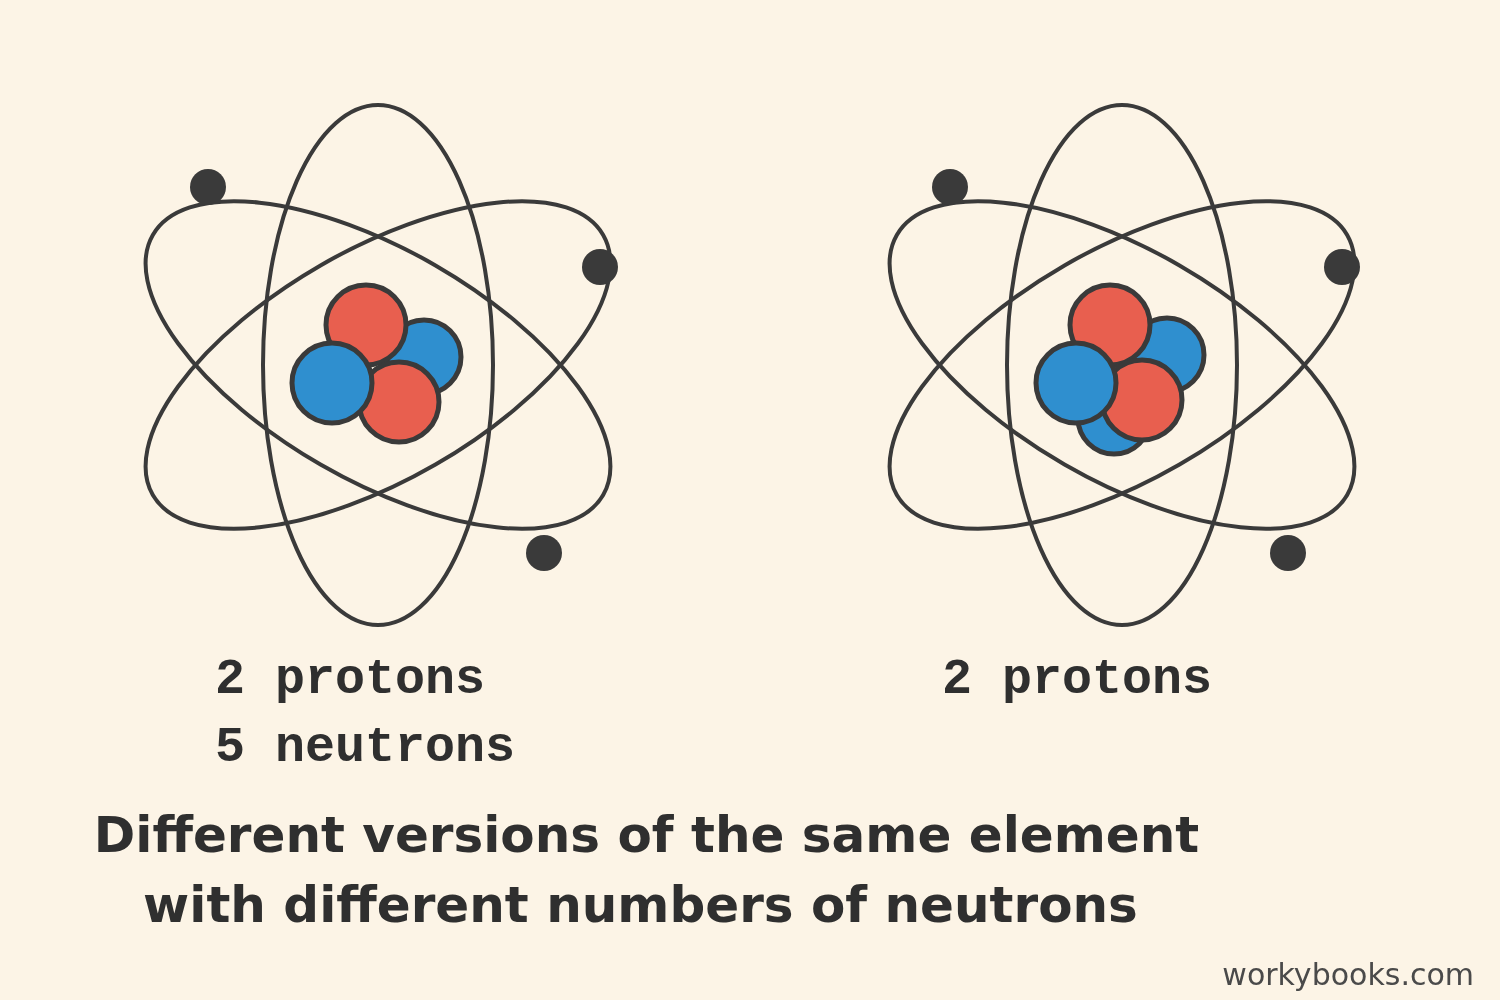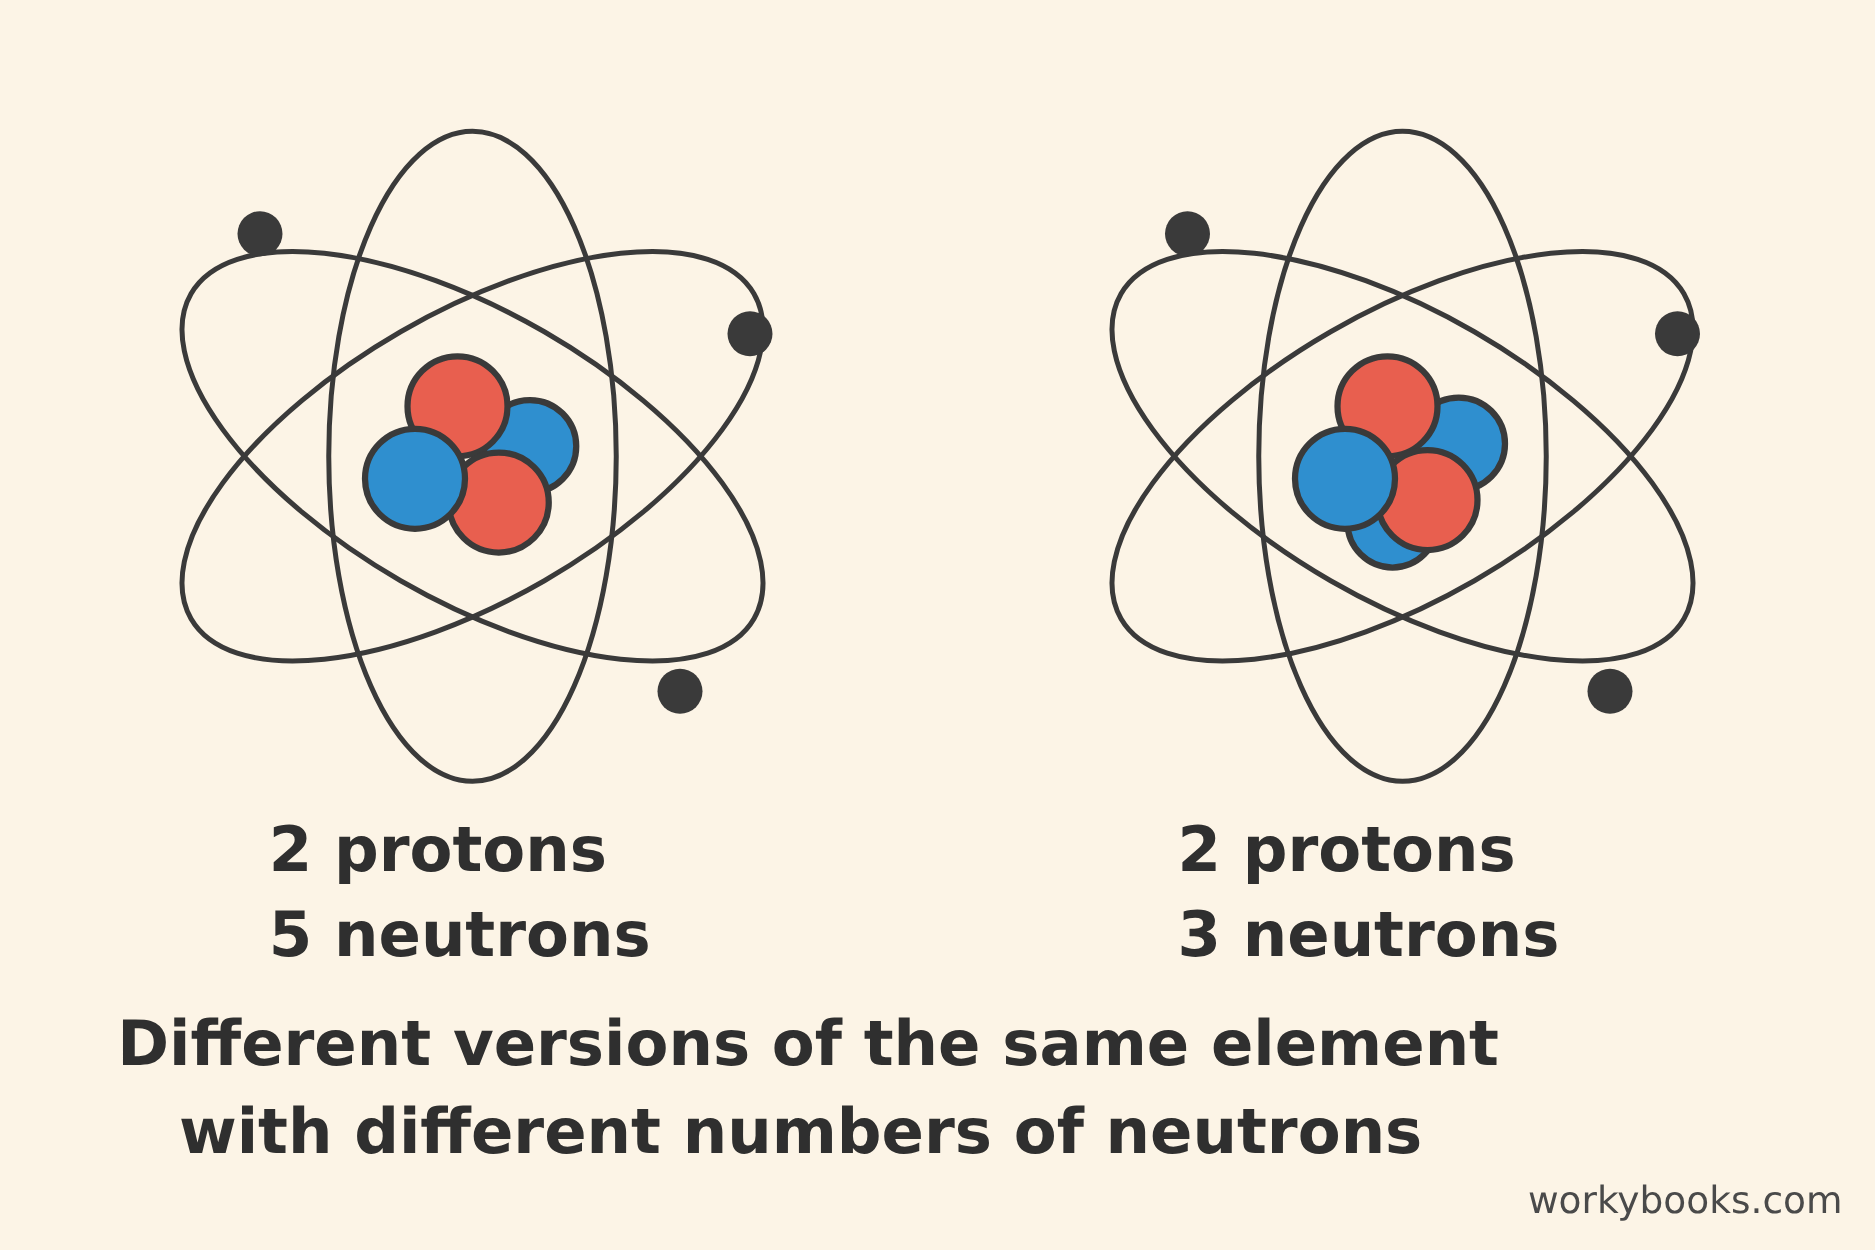--- a/index.html
+++ b/index.html
@@ -1,22 +1,22 @@
 <!DOCTYPE html>
 <html><head>
 <meta charset="utf-8">
 <style>
   html, body { margin:0; padding:0; }
   body { width:1500px; height:1000px; background:#fcf4e6; position:relative; overflow:hidden; font-family:"DejaVu Sans", sans-serif; color:#333; }
   .atom { position:absolute; top:100px; width:500px; height:540px; }
   .atom svg { width:100%; height:100%; }
-  .label { position:absolute; font-weight:bold; font-size:50px; line-height:68px; color:#2f2f2f; }
+  .label { position:absolute; font-weight:bold; font-size:50px; line-height:68px; color:#2f2f2f;font-family:Liberation Mono, monospace; }
   .caption { position:absolute; left:0; width:1299px; top:800px; text-align:center; font-weight:bold; font-size:50px; line-height:70px; color:#2f2f2f; }
   .caption div { white-space:nowrap; }
-  .watermark { position:absolute; right:26px; bottom:22px; font-size:30px; color:#4a4a4a; }
+  .watermark { position:absolute; right:26px; bottom:8px; font-size:30px; color:#4a4a4a; }
 </style>
 </head>
 <body>
 
 <div class="atom" style="left:128px;">
   <svg viewBox="0 0 500 540">
     <g fill="none" stroke="#3a3a3a" stroke-width="4">
       <ellipse cx="250" cy="265" rx="115" ry="260"></ellipse>
       <ellipse cx="250" cy="265" rx="260" ry="115" transform="rotate(30 250 265)"></ellipse>
       <ellipse cx="250" cy="265" rx="260" ry="115" transform="rotate(-30 250 265)"></ellipse>
@@ -53,21 +53,20 @@
   </svg>
 </div>
 
 <div class="label" style="left:215px; top:646px;">
   <div>2 protons</div>
   <div>5 neutrons</div>
 </div>
 
 <div class="label" style="left:942px; top:646px;">
   <div>2 protons</div>
-  <div>3 neutrons</div>
 </div>
 
 <div class="caption">
   <div style="margin-left:-6px;">Different versions of the same element</div>
   <div style="margin-left:-18px;">with different numbers of neutrons</div>
 </div>
 
 <div class="watermark">workybooks.com</div>
 
 </body></html>

